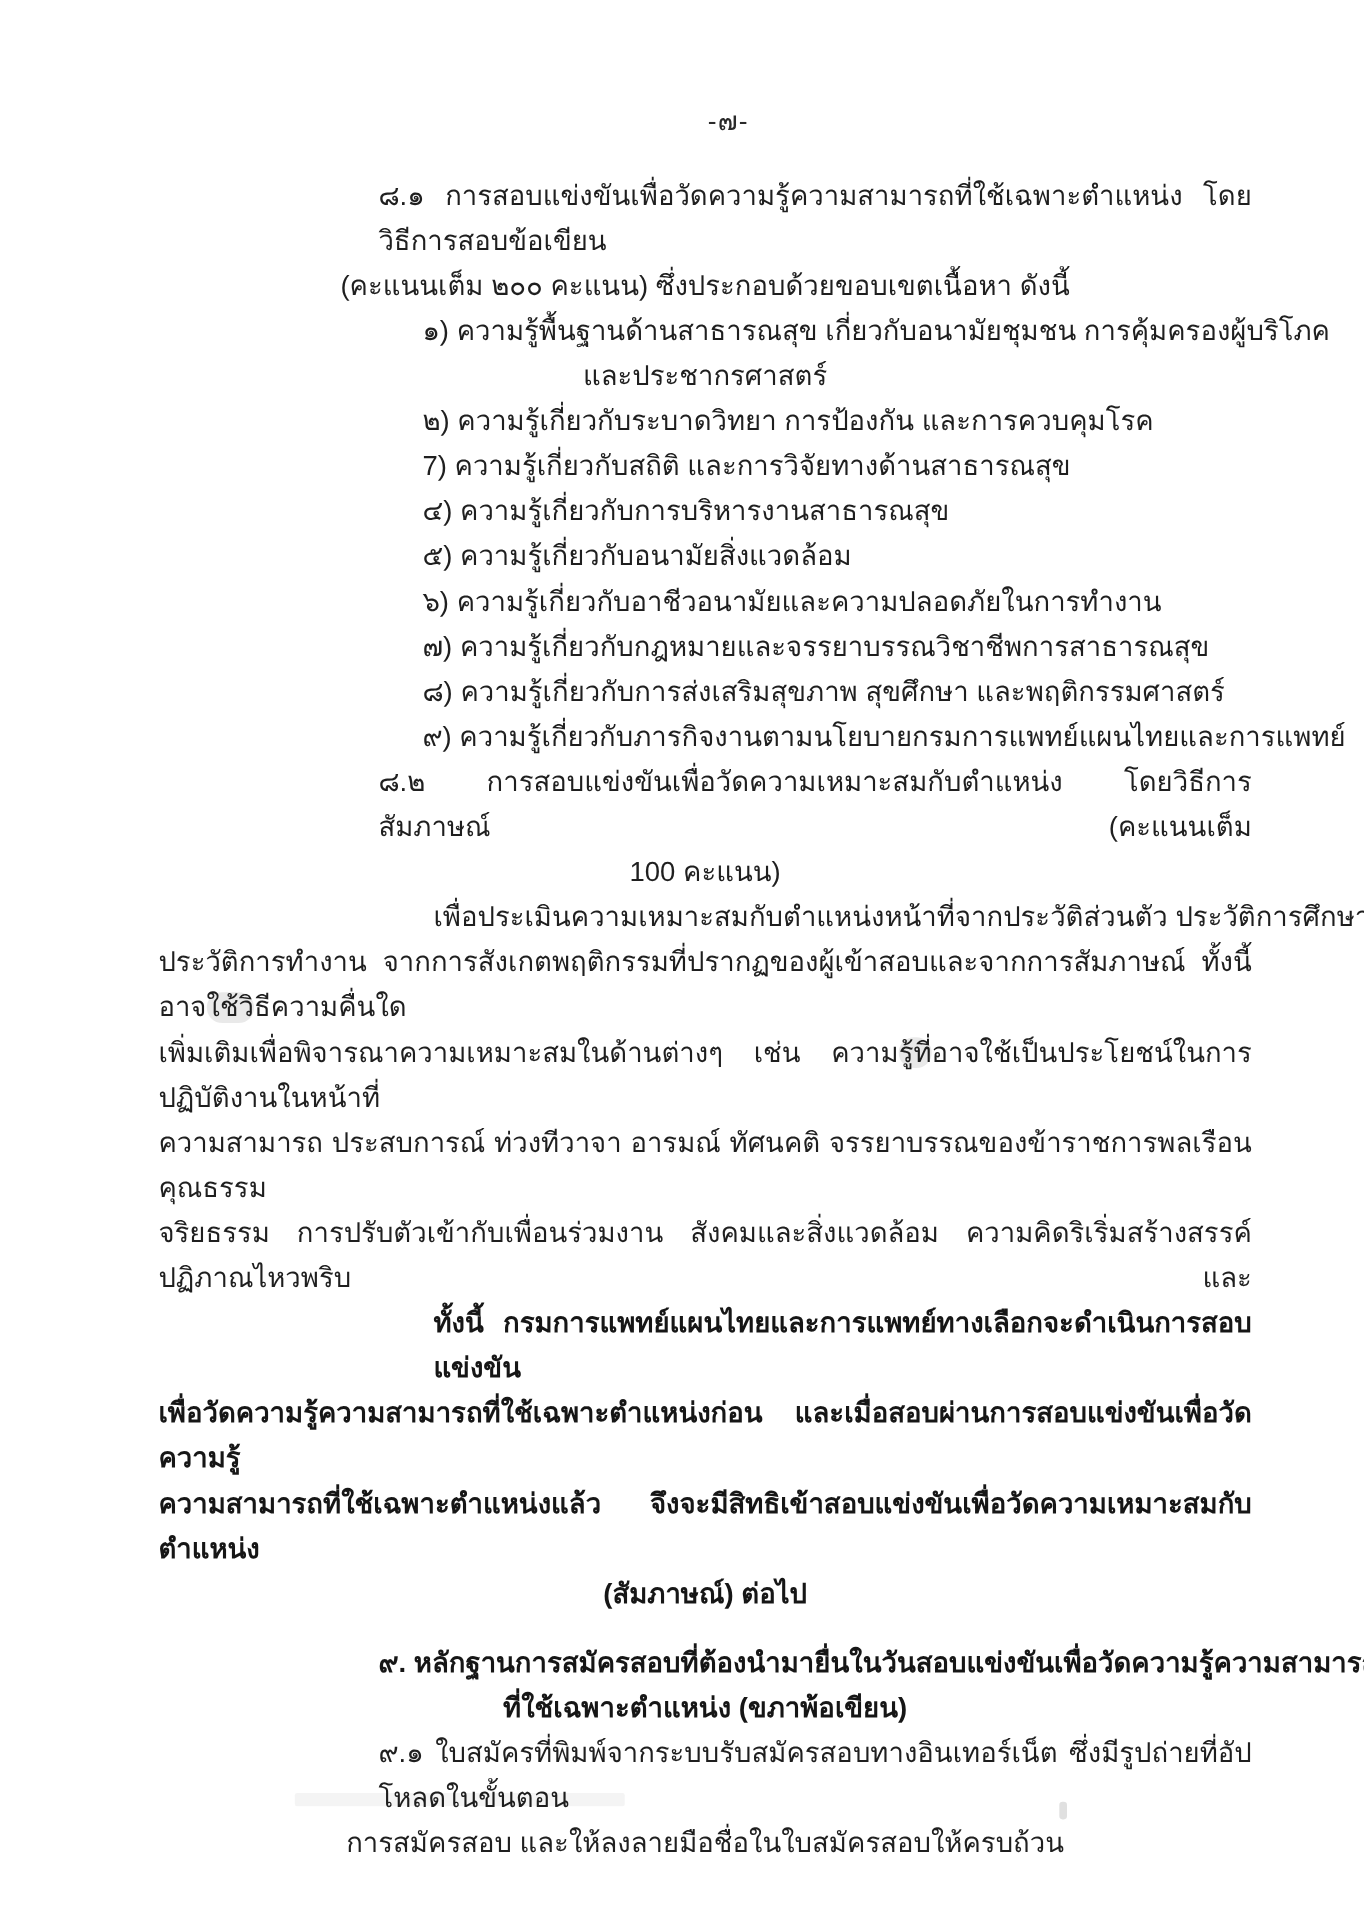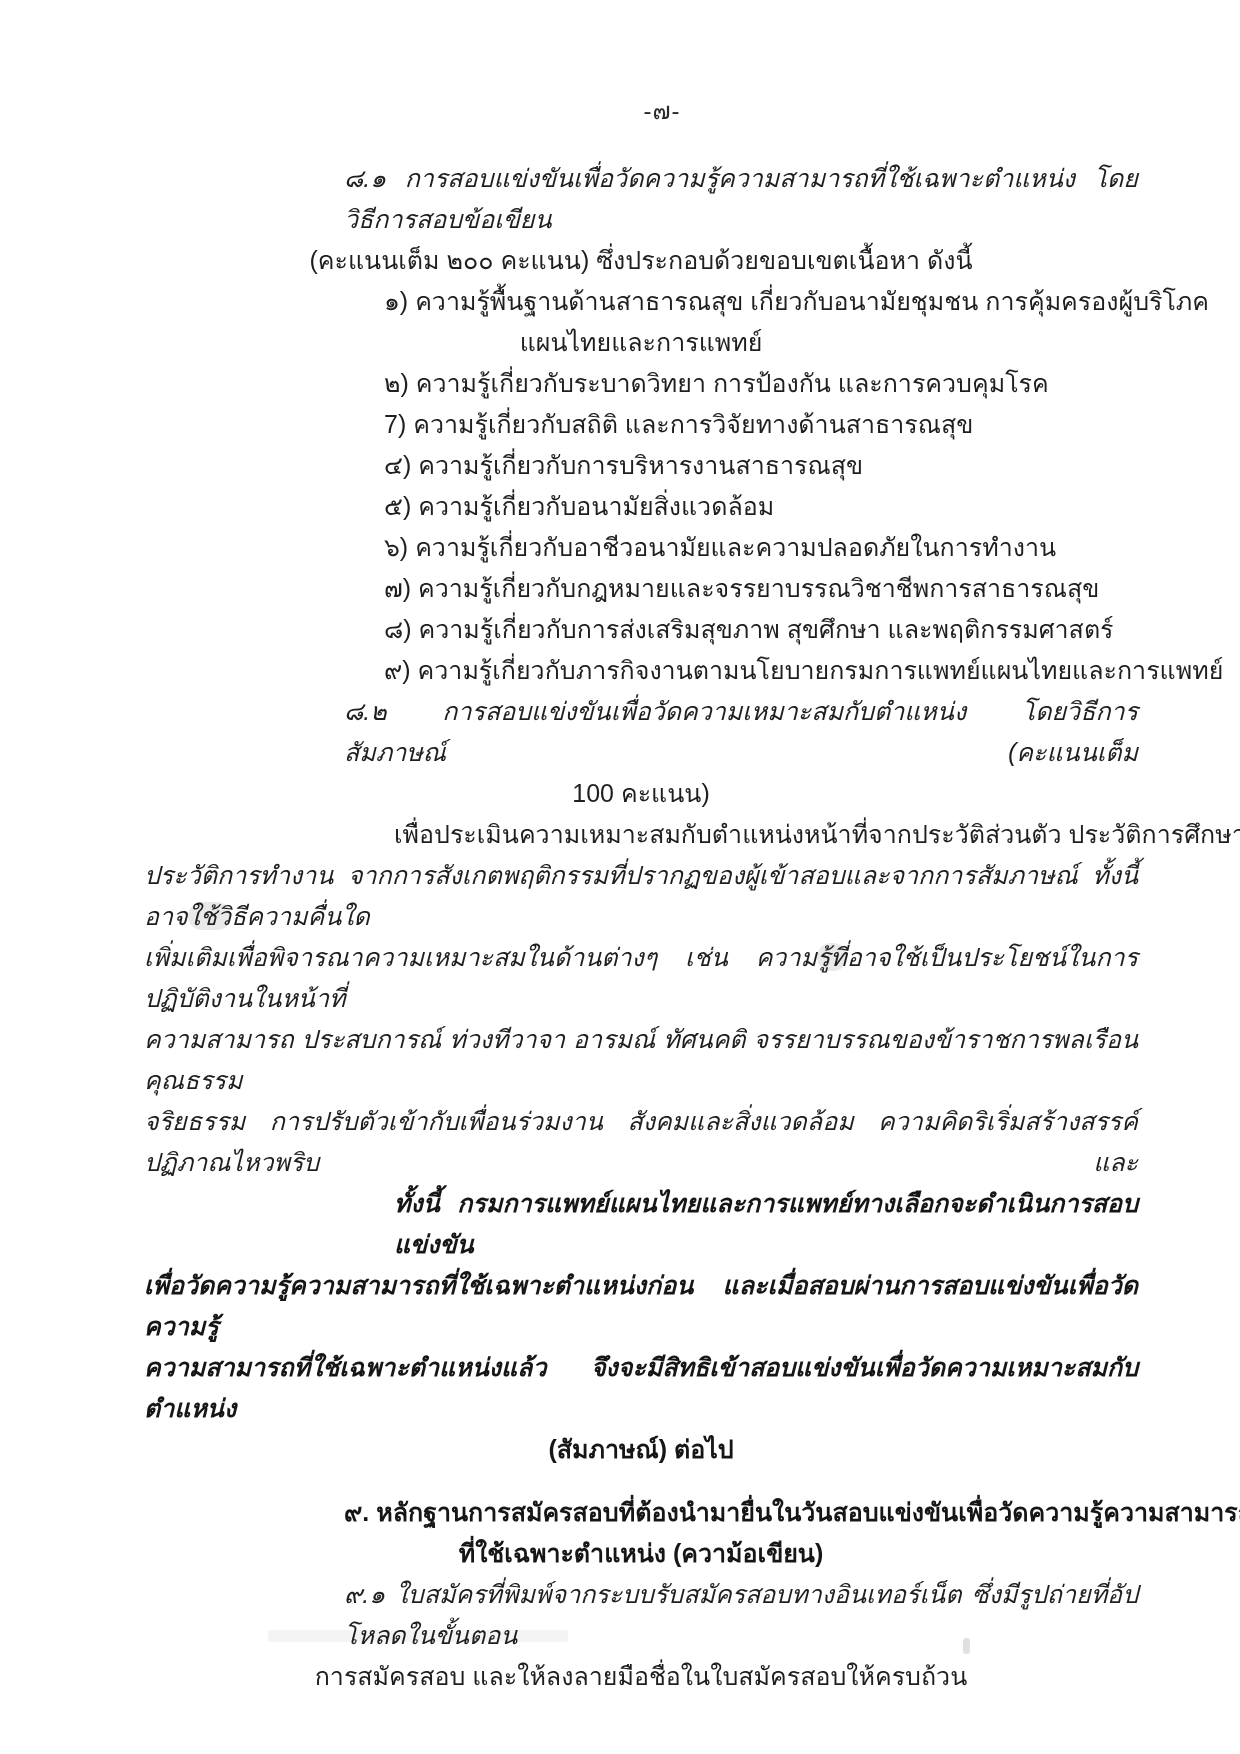--- a/index.html
+++ b/index.html
@@ -35,21 +35,20 @@
   }
   .line {
     min-height: 41px;
     white-space: nowrap;
   }
   
   .line.full {
     white-space: normal;
     text-align: justify;
     text-align-last: justify;
-    font-style: italic;
   }
   .ind-m { padding-left: 0; text-align: center; }
   .ind-s { padding-left: 200px; }   
   .ind-i { padding-left: 240px; }   
   .ind-p { padding-left: 250px; }
   .line.gap { margin-top: 22px; }   
   .b { font-weight: 700; color: #161616; }
   .hl { background: rgba(0,0,0,0.085); border-radius: 14px; } 
   
   .artifact-bar {
@@ -74,41 +73,41 @@
 </head>
 <body>
 
 <div class="page">
   <div class="pagenum">-๗-</div>
 
   <div class="docbody">
       <div class="line ind-s full"><span class="">๘.๑ การสอบแข่งขันเพื่อวัดความรู้ความสามารถที่ใช้เฉพาะตำแหน่ง โดยวิธีการสอบข้อเขียน</span></div>
       <div class="line ind-m"><span class="">(คะแนนเต็ม ๒๐๐ คะแนน) ซึ่งประกอบด้วยขอบเขตเนื้อหา ดังนี้</span></div>
       <div class="line ind-i"><span class="">๑) ความรู้พื้นฐานด้านสาธารณสุข เกี่ยวกับอนามัยชุมชน การคุ้มครองผู้บริโภค</span></div>
-      <div class="line ind-m"><span class="">แผนไทยและการแพทย์</span></div>
+      <div class="line ind-m"><span class="">และประชากรศาสตร์</span></div>
       <div class="line ind-i"><span class="">๒) ความรู้เกี่ยวกับระบาดวิทยา การป้องกัน และการควบคุมโรค</span></div>
       <div class="line ind-i"><span class="">7) ความรู้เกี่ยวกับสถิติ และการวิจัยทางด้านสาธารณสุข</span></div>
       <div class="line ind-i"><span class="">๔) ความรู้เกี่ยวกับการบริหารงานสาธารณสุข</span></div>
       <div class="line ind-i"><span class="">๕) ความรู้เกี่ยวกับอนามัยสิ่งแวดล้อม</span></div>
       <div class="line ind-i"><span class="">๖) ความรู้เกี่ยวกับอาชีวอนามัยและความปลอดภัยในการทำงาน</span></div>
       <div class="line ind-i"><span class="">๗) ความรู้เกี่ยวกับกฎหมายและจรรยาบรรณวิชาชีพการสาธารณสุข</span></div>
       <div class="line ind-i"><span class="">๘) ความรู้เกี่ยวกับการส่งเสริมสุขภาพ สุขศึกษา และพฤติกรรมศาสตร์</span></div>
       <div class="line ind-i"><span class="">๙) ความรู้เกี่ยวกับภารกิจงานตามนโยบายกรมการแพทย์แผนไทยและการแพทย์</span></div>
       <div class="line ind-s full"><span class="">๘.๒ การสอบแข่งขันเพื่อวัดความเหมาะสมกับตำแหน่ง โดยวิธีการสัมภาษณ์ (คะแนนเต็ม</span></div>
       <div class="line ind-m"><span class="">100 คะแนน)</span></div>
       <div class="line ind-p"><span class="">เพื่อประเมินความเหมาะสมกับตำแหน่งหน้าที่จากประวัติส่วนตัว ประวัติการศึกษา</span></div>
       <div class="line ind-m full"><span class="">ประวัติการทำงาน จากการสังเกตพฤติกรรมที่ปรากฏของผู้เข้าสอบและจากการสัมภาษณ์ ทั้งนี้ อาจ</span><span class="hl">ใช้วิ</span><span class="">ธีความคื่นใด</span></div>
       <div class="line ind-m full"><span class="">เพิ่มเติมเพื่อพิจารณาความเหมาะสมในด้านต่างๆ เช่น ความ</span><span class="hl">รู้ที่</span><span class="">อาจใช้เป็นประโยชน์ในการปฏิบัติงานในหน้าที่</span></div>
       <div class="line ind-m full"><span class="">ความสามารถ ประสบการณ์ ท่วงทีวาจา อารมณ์ ทัศนคติ จรรยาบรรณของข้าราชการพลเรือน คุณธรรม</span></div>
       <div class="line ind-m full"><span class="">จริยธรรม การปรับตัวเข้ากับเพื่อนร่วมงาน สังคมและสิ่งแวดล้อม ความคิดริเริ่มสร้างสรรค์ ปฏิภาณไหวพริบ และ</span></div>
       <div class="line ind-p full"><span class="b ">ทั้งนี้ กรมการแพทย์แผนไทยและการแพทย์ทางเลือกจะดำเนินการสอบแข่งขัน</span></div>
       <div class="line ind-m full"><span class="b ">เพื่อวัดความรู้ความสามารถที่ใช้เฉพาะตำแหน่งก่อน และเมื่อสอบผ่านการสอบแข่งขันเพื่อวัดความรู้</span></div>
       <div class="line ind-m full"><span class="b ">ความสามารถที่ใช้เฉพาะตำแหน่งแล้ว จึงจะมีสิทธิเข้าสอบแข่งขันเพื่อวัดความเหมาะสมกับตำแหน่ง</span></div>
       <div class="line ind-m"><span class="b ">(สัมภาษณ์) ต่อไป</span></div>
       <div class="line ind-s gap"><span class="b ">๙. หลักฐานการสมัครสอบที่ต้องนำมายื่นในวันสอบแข่งขันเพื่อวัดความรู้ความสามารถ</span></div>
-      <div class="line ind-m"><span class="b ">ที่ใช้เฉพาะตำแหน่ง (ความ้อเขียน)</span></div>
+      <div class="line ind-m"><span class="b ">ที่ใช้เฉพาะตำแหน่ง (ขภาพ้อเขียน)</span></div>
       <div class="line ind-s full"><span class="">๙.๑ ใบสมัครที่พิมพ์จากระบบรับสมัครสอบทางอินเทอร์เน็ต ซึ่งมีรูปถ่ายที่อัปโหลดในขั้นตอน</span></div>
       <div class="line ind-m"><span class="">การสมัครสอบ และให้ลงลายมือชื่อในใบสมัครสอบให้ครบถ้วน</span></div>
     </div>
 
   <div class="artifact-bar"></div>
   <div class="artifact-dot"></div>
 </div>
 
 </body></html>

